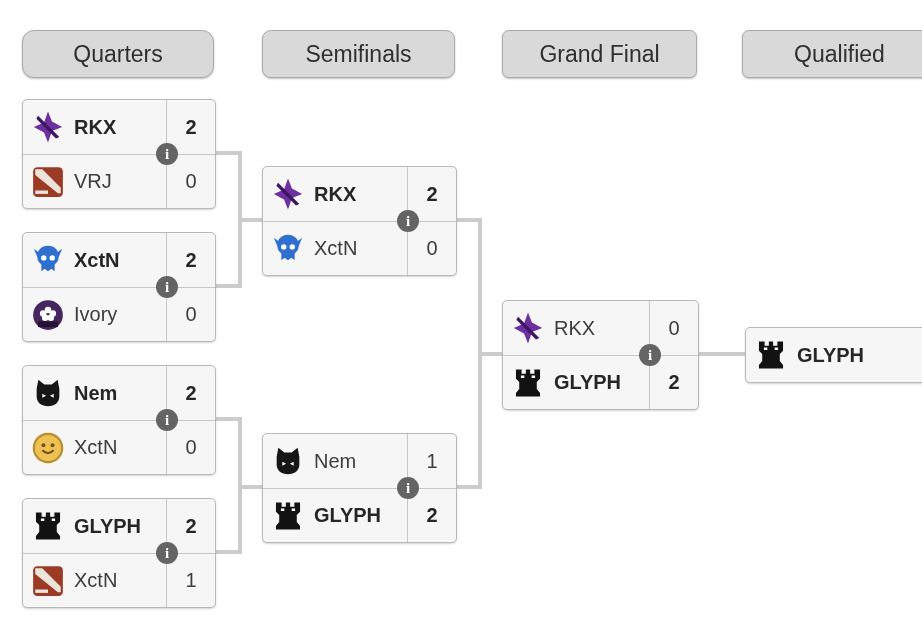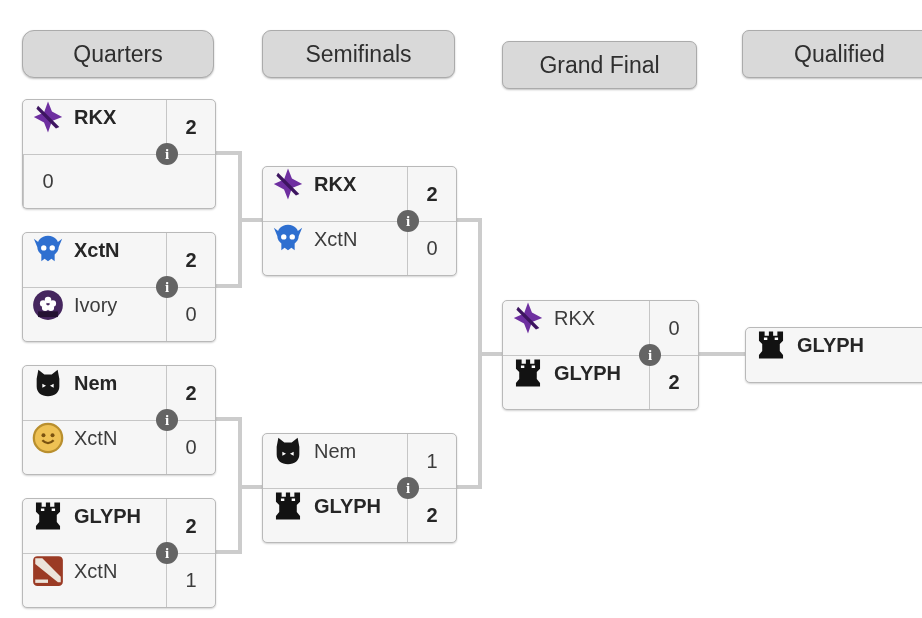--- a/index.html
+++ b/index.html
@@ -11,21 +11,21 @@
     background:#d9d9d9; border:1px solid #ababab; border-radius:7px;
     display:flex; align-items:center; justify-content:center;
     font-size:23px; color:#2f2f2f; box-shadow:0 1px 2px rgba(0,0,0,.25);
   }
 
   
   .match {
     position:absolute; background:#f6f6f6; border:1px solid #b9b9b9;
     border-radius:5px; box-shadow:0 1px 2px rgba(0,0,0,.18); z-index:2;
   }
-  .team-row { display:flex; align-items:flex-start; height:54px; box-sizing:border-box; }
+  .team-row { display:flex; align-items:center; height:54px; box-sizing:border-box; }
   .team-row + .team-row { border-top:1px solid #c6c6c6; }
   .team-cell { flex:1; min-width:0; display:flex; align-items:center; gap:9px; padding:0 8px; overflow:hidden; white-space:nowrap; }
   .team-icon { width:34px; height:34px; flex:0 0 34px; display:flex; align-items:center; justify-content:center; }
   .team-icon svg { width:34px; height:34px; display:block; }
   .team-name { font-size:20px; color:#3c3c3c; overflow:hidden; }
   .team-score {
     width:48px; flex:0 0 48px; align-self:stretch;
     display:flex; align-items:center; justify-content:center;
     border-left:1px solid #c6c6c6; font-size:20px; color:#3c3c3c;
   }
@@ -43,21 +43,21 @@
   
   .connector { position:absolute; background:#cccccc; z-index:1; }
 </style>
 </head>
 <body>
 
 <div class="stage">
 
   <div class="header-pill" style="left:22px;top:30px;width:192px;border-radius:12px;">Quarters</div>
   <div class="header-pill" style="left:262px;top:30px;width:193px;border-radius:9px;">Semifinals</div>
-  <div class="header-pill" style="left:502px;top:30px;width:195px;margin-top:11px;">Grand Final</div>
+  <div class="header-pill" style="left:502px;top:30px;width:195px;">Grand Final</div>
   <div class="header-pill" style="left:742px;top:30px;width:195px;">Qualified</div>
 
   <div class="connector" style="left:214px;top:151px;width:26px;height:4px;"></div>
   <div class="connector" style="left:214px;top:284px;width:26px;height:4px;"></div>
   <div class="connector" style="left:238px;top:151px;width:4px;height:137px;"></div>
   <div class="connector" style="left:238px;top:218px;width:24px;height:4px;"></div>
 
   <div class="connector" style="left:214px;top:417px;width:26px;height:4px;"></div>
   <div class="connector" style="left:214px;top:550px;width:26px;height:4px;"></div>
   <div class="connector" style="left:238px;top:417px;width:4px;height:137px;"></div>
@@ -77,20 +77,30 @@
           <svg viewBox="0 0 24 24">
               <path d="M12 1l2.8 7.2L22 12l-7.2 2.8L12 23l-2.8-7.2L2 12l7.2-3.2z" fill="#6e2fa0"></path>
               <path fill="#3d1560" d="M5 4l15 15-2.4 1.2L3.8 6.2z"></path>
             </svg>
         </span>
         <span class="team-name">RKX</span>
       </div>
       <div class="team-score">2</div>
     </div>
     <div class="team-row">
+      <div class="team-cell">
+        <span class="team-icon">
+          <svg viewBox="0 0 24 24">
+              <rect x="1.5" y="1.5" width="21" height="21" rx="3" fill="#9b3b25"></rect>
+              <path fill="#ece4da" d="M3 3h5l13 13v4h-2L3 7z"></path>
+              <rect x="3" y="18" width="9" height="2.4" fill="#ece4da"></rect>
+            </svg>
+        </span>
+        <span class="team-name">VRJ</span>
+      </div>
       <div class="team-score">0</div>
     </div>
     <div class="info-badge">i</div>
   </div>
 
   <div class="match" style="left:22px;top:232px;width:192px;">
     <div class="team-row winner">
       <div class="team-cell">
         <span class="team-icon">
           <svg viewBox="0 0 24 24">

